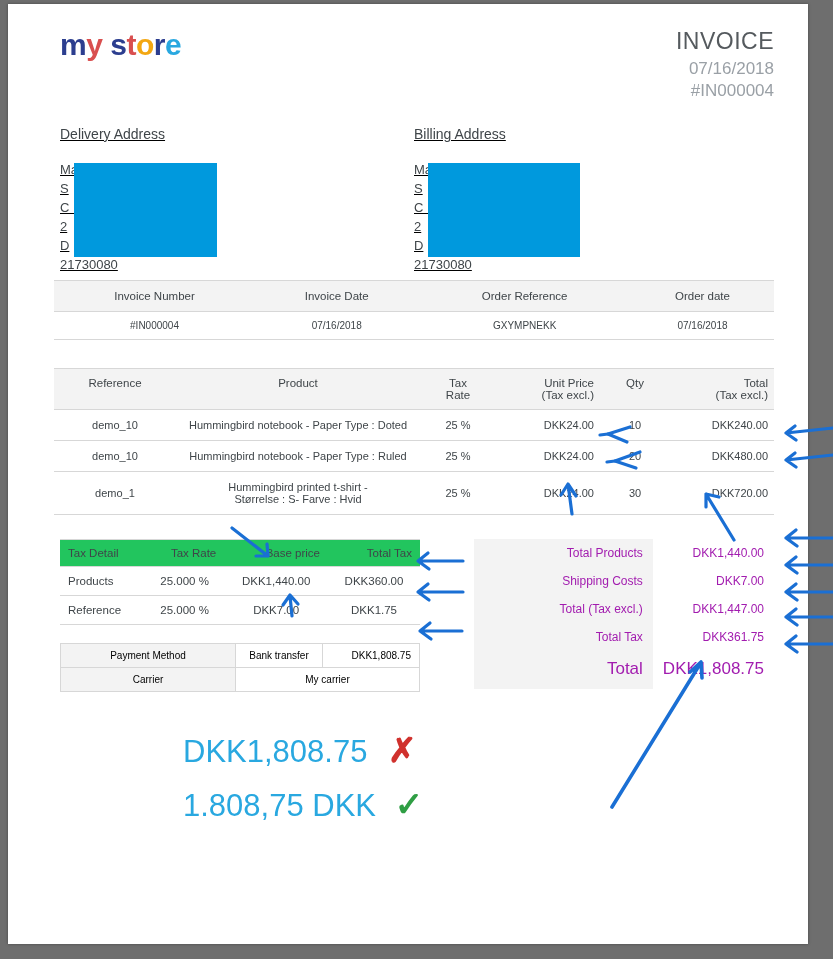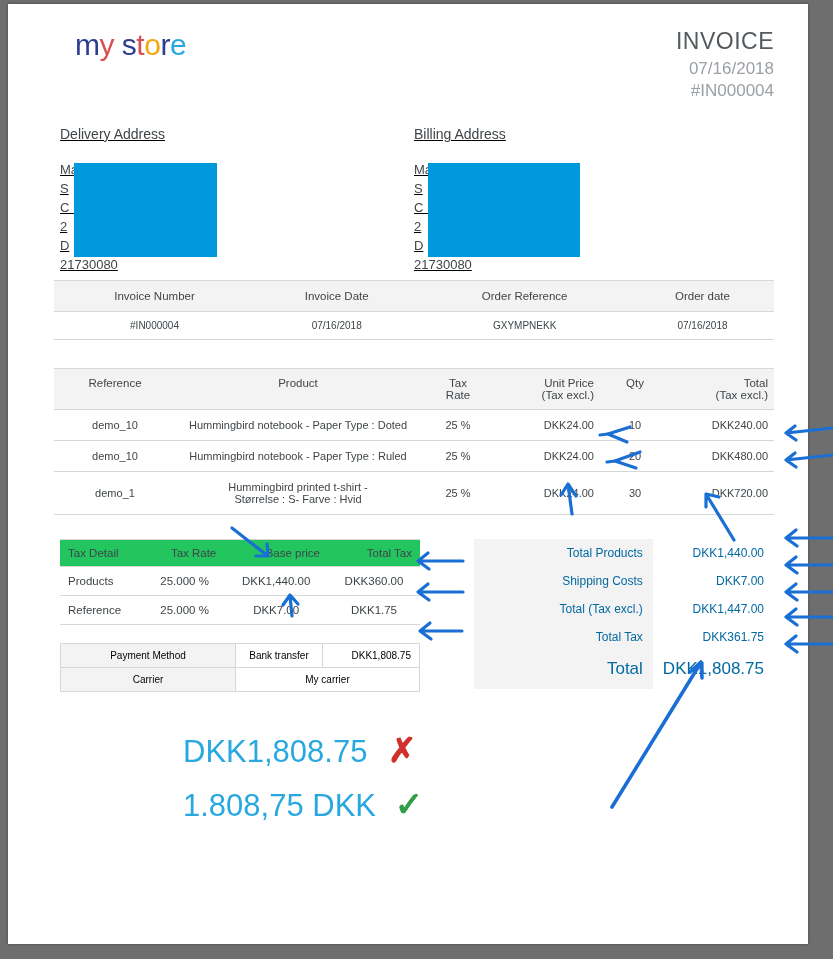--- a/index.html
+++ b/index.html
@@ -34,25 +34,24 @@
   
   .hdr {
     position: relative;
     height: 92px;
   }
   .logo {
     position: absolute;
     left: 6px;
     top: 12px;
     font-size: 30px;
-    font-weight: normal;
+    font-weight: bold;
     letter-spacing: -0.5px;
     line-height: 1;
     white-space: nowrap;
-    margin-left: 15px;
   }
   .logo span { display: inline-block; }
   .doc-title {
     position: absolute;
     right: 0;
     top: 10px;
     text-align: right;
   }
   .doc-title .t1 {
     font-size: 23px;
@@ -209,21 +208,21 @@
     position: absolute;
     right: 0;
     top: 0;
     width: 300px;
     background: #f3f3f3;
   }
   .totals-table {
     width: 100%;
     border-collapse: collapse;
     font-size: 12px;
-    color: #0369a1;
+    color: #a21caf;
   }
   .totals-table td {
     padding: 7px 10px;
   }
   .totals-table td.lab {
     text-align: right;
     width: 160px;
   }
   .totals-table td.val {
     text-align: right;

